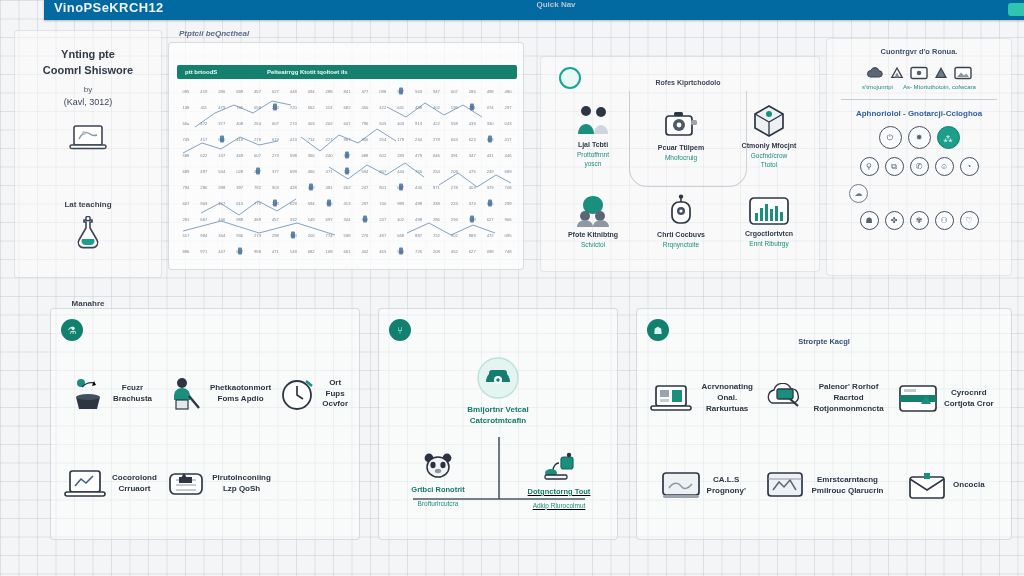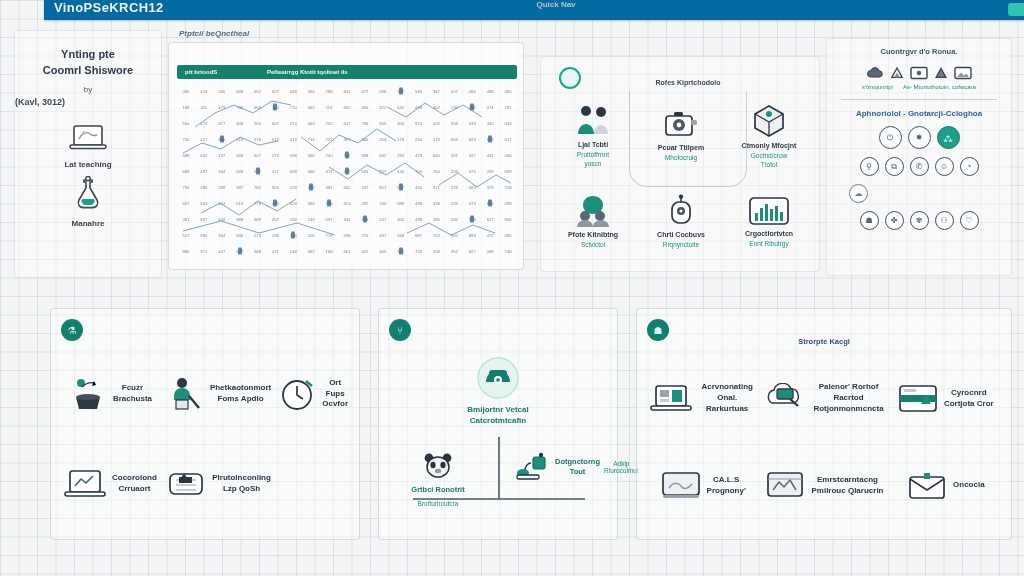--- a/index.html
+++ b/index.html
@@ -71,23 +71,23 @@
   }
 
   
   #hero { left: 14px; top: 30px; width: 148px; height: 248px; background: rgba(255,255,255,0.45); border-color: rgba(165,175,188,0.30); }
   #hero .h-title {
     margin: 16px 8px 0; text-align: center;
     color: #303a49; font-size: 11px; font-weight: bold; line-height: 1.45;
     filter: blur(.55px);
   }
   #hero .h-by { margin-top: 6px; text-align: center; color: #4a5768; font-size: 8px; filter: blur(.55px); }
-  #hero .h-sub { margin-top: 3px; text-align: left; color: #3b4758; font-size: 9px; font-weight: bold; filter: blur(.55px); }
+  #hero .h-sub { margin-top: 3px; text-align: center; color: #3b4758; font-size: 9px; font-weight: normal; filter: blur(.55px); }
   #hero .stack { margin-top: 16px; display: flex; flex-direction: column; align-items: center; gap: 7px; }
-  #hero .stack .cap { color: #3a4453; font-size: 8px; font-weight: bold; filter: blur(.55px); }
+  #hero .stack .cap { color: #3a4453; font-size: 8px; font-weight: bold; filter: blur(.55px); margin-top: 40px; }
 
   
   #tablecard { left: 168px; top: 42px; width: 356px; height: 228px; background: rgba(255,255,255,0.72); }
   #tablecard .t-title {
     position: absolute; left: 10px; top: -14px;
     color: #5a6b84; font-size: 8px; font-style: italic; font-weight: bold;
     filter: blur(.55px);
   }
   #tablecard .t-head {
     position: absolute; left: 8px; top: 22px; width: 340px; height: 14px;
@@ -155,21 +155,21 @@
   .tile { display: flex; flex-direction: row; align-items: center; justify-content: center; gap: 5px; padding: 0 4px; }
   .tile .tlab { color: #2c3644; font-size: 8px; font-weight: bold; text-align: center; line-height: 1.35; filter: blur(.6px); }
 
   #br .br-head { position: absolute; left: 0; right: 0; top: 28px; text-align: center; color: #35507b; font-size: 7.5px; font-weight: bold; filter: blur(.55px); }
   #br .tile-grid { top: 46px; }
 
   
   #bm .node-top { position: absolute; left: 0; right: 0; top: 47px; display: flex; flex-direction: column; align-items: center; gap: 5px; }
   #bm .node-top .tlab { color: #14796a; font-size: 8px; font-weight: bold; text-align: center; line-height: 1.35; filter: blur(.6px); }
   #bm .branch-l { position: absolute; left: 16px; top: 142px; width: 86px; display: flex; flex-direction: column; align-items: center; gap: 4px; }
-  #bm .branch-r { position: absolute; right: 10px; top: 142px; width: 96px; display: flex; align-items: center; gap: 4px; }
+  #bm .branch-r { position: absolute; right: 10px; top: 142px; width: 96px; display: flex; flex-direction: column; align-items: center; gap: 4px; text-decoration: underline; }
   #bm .branch-l .tlab, #bm .branch-r .tlab { color: #14796a; font-size: 7.5px; font-weight: bold; text-align: center; line-height: 1.4; filter: blur(.6px); }
   #bm .branch-l .tsub, #bm .branch-r .tsub { color: #1b8d7c; font-size: 6.5px; text-align: center; filter: blur(.6px); }
   #bmlines { position: absolute; left: 0; top: 0; width: 240px; height: 232px; pointer-events: none; }
 
   svg.ic { display: block; filter: blur(.35px); }
 </style>
 </head>
 <body>
 
 <div id="topbar">

